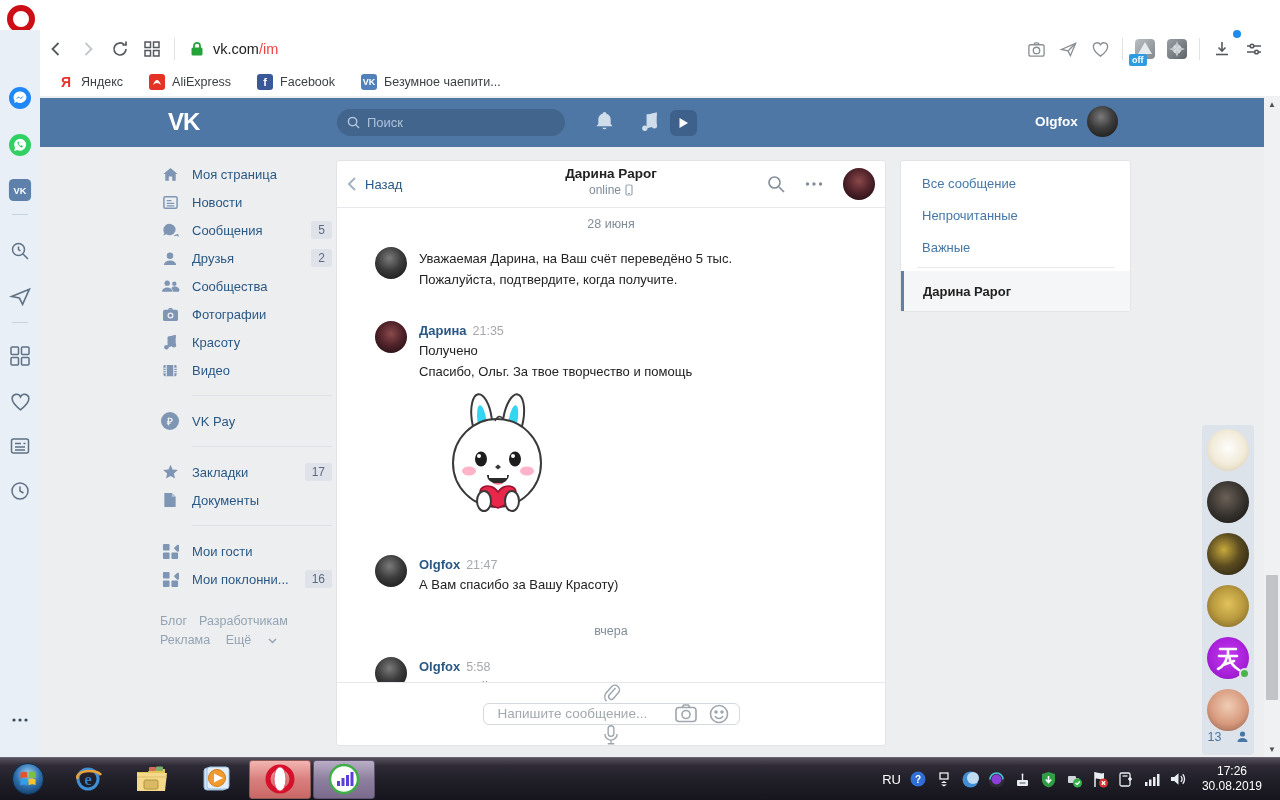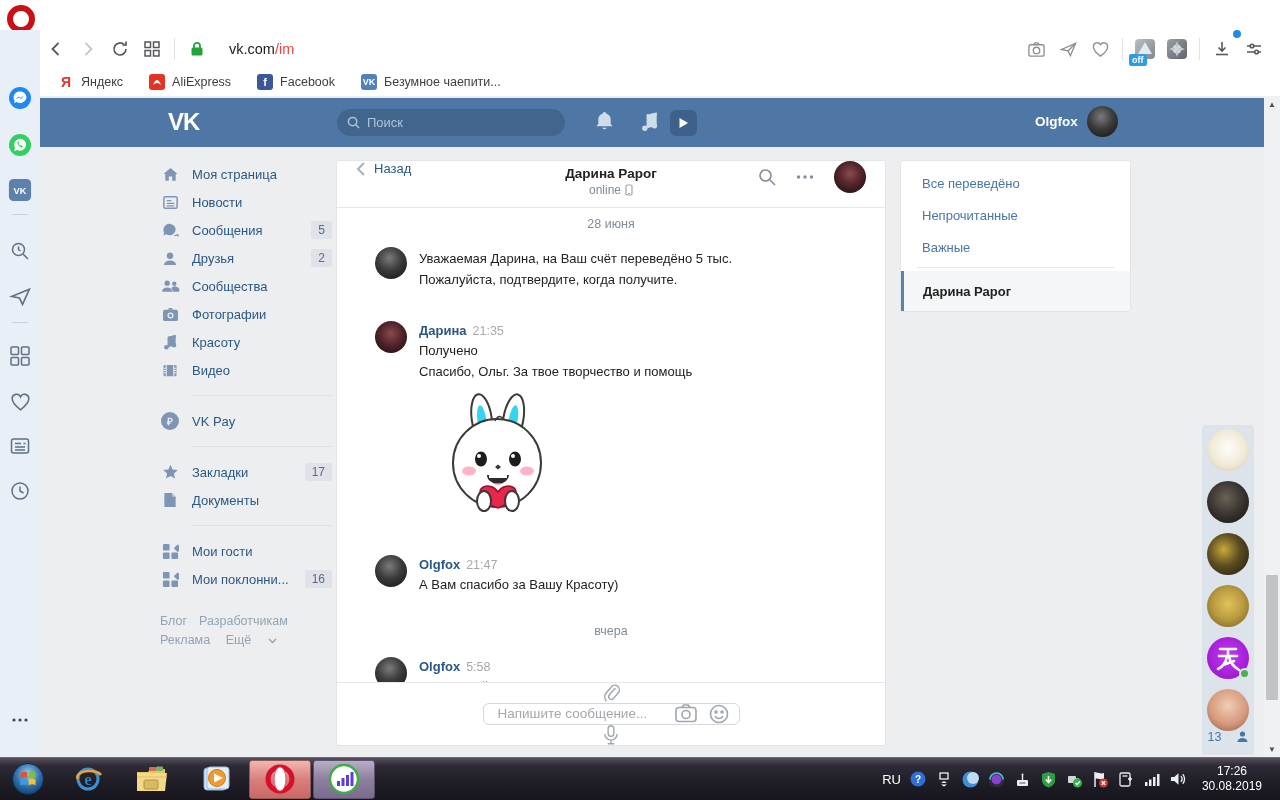--- a/index.html
+++ b/index.html
@@ -7,21 +7,21 @@
   .abs { position:absolute; }
   svg { display:block; }
 
   
   #browser-topstrip { left:0; top:0; width:1280px; height:30px; background:#fff; }
   #opera-menu { left:7px; top:5px; width:28px; height:28px; border-radius:50%; border:6px solid #cc0f16; background:#fff; }
   #toolbar { left:40px; top:30px; width:1240px; height:38px; background:#fff; display:flex; align-items:center; }
   .tb-ic { width:32px; height:32px; display:flex; align-items:center; justify-content:center; color:#55585c; }
   .tb-ic.dis { color:#c3c6ca; }
   .tb-sep { width:1px; height:22px; background:#e0e2e5; margin:0 6px; }
-  #urlbox { display:flex; align-items:center; margin-left:16px; font-size:14.5px; }
+  #urlbox { display:flex; align-items:center; margin-left:0; font-size:14.5px; }
   #url-host { color:#202124; }
   #url-path { color:#ef4444; }
   #toolbar-right { margin-left:auto; display:flex; align-items:center; padding-right:10px; }
   .ext-chip { width:20px; height:20px; border-radius:4px; position:relative; margin:0 6px; }
   .ext-badge { position:absolute; left:-6px; bottom:-7px; background:#2f9be0; color:#fff; font-size:9px; font-weight:bold; padding:1px 3px; border-radius:2px; }
   .blue-dot { position:absolute; right:-3px; top:-3px; width:8px; height:8px; border-radius:50%; background:#1f8ceb; }
 
   #bookmarks { left:40px; top:68px; width:1240px; height:28px; background:#fff; display:flex; align-items:center; padding-left:18px; font-size:12.5px; color:#3c4043; }
   .bm { display:flex; align-items:center; margin-right:26px; }
   .bm .bmi { width:16px; height:16px; margin-right:7px; border-radius:3px; display:flex; align-items:center; justify-content:center; color:#fff; font-weight:bold; font-size:11px; }
@@ -49,21 +49,21 @@
   .vm-row { display:flex; align-items:center; height:28px; cursor:pointer; }
   .vm-ic { width:20px; height:20px; color:#7e96b4; margin-right:12px; display:flex; align-items:center; justify-content:center; }
   .vm-label { color:#2a5885; font-size:13px; white-space:nowrap; }
   .vm-badge { margin-left:auto; background:#dfe3e9; color:#5d6b80; font-size:12px; border-radius:2px; padding:2px 7px; }
   .vm-div { height:1px; background:#dfe2e6; margin:11px 0 11px 32px; }
   #vk-menu-footer { left:160px; top:612px; width:180px; font-size:12.5px; color:#93a3b3; line-height:19px; }
   #vk-menu-footer span { margin-right:12px; cursor:pointer; display:inline-flex; align-items:center; }
 
   
   #chat-card { left:336px; top:160px; width:550px; height:586px; background:#fff; border:1px solid #e3e4e8; border-radius:3px; }
-  #chat-header { position:absolute; left:0; top:0; width:100%; height:47px; border-bottom:1px solid #e7e8ec; display:flex; align-items:flex-start; padding:0 19px; }
+  #chat-header { position:absolute; left:0; top:0; width:100%; height:47px; border-bottom:1px solid #e7e8ec; display:flex; align-items:center; padding:0 10px; }
   #chat-back { display:flex; align-items:center; color:#2a5885; font-size:13px; cursor:pointer; }
   #chat-back .chev { color:#a4b2c4; margin-right:8px; }
   #chat-title-wrap { position:absolute; left:0; right:0; top:5px; text-align:center; pointer-events:none; }
   #chat-title { font-size:13.5px; font-weight:bold; color:#222; }
   #chat-status { font-size:12px; color:#7f8b97; margin-top:2px; display:flex; justify-content:center; align-items:center; gap:4px; }
   #chat-header-right { margin-left:auto; display:flex; align-items:center; gap:20px; color:#828d99; }
   #chat-body { position:absolute; left:0; top:48px; width:100%; height:474px; overflow:hidden; }
   .date-div { position:absolute; width:100%; text-align:center; color:#818c99; font-size:12.5px; }
   .msg { position:absolute; left:38px; right:20px; }
   .msg .mav { position:absolute; left:0; top:0; width:32px; height:32px; }
@@ -592,21 +592,21 @@
         </svg>
     </div>
     <svg class="gray-ic" width="18" height="25" viewBox="0 0 18 25" fill="none" stroke="#9fa6ad" stroke-width="1.7">
         <rect x="5.5" y="1" width="7" height="13" rx="3.5"></rect>
         <path d="M1.5 11 a7.5 7.5 0 0 0 15 0 M9 18.5 V23 M5 23 H13"></path>
       </svg>
   </div>
 </div>
 
 <div class="abs" id="msgs-panel">
-  <span class="mp-link" style="top:15px;">Все переведёно</span>
+  <span class="mp-link" style="top:15px;">Все сообщение</span>
   <span class="mp-link" style="top:47px;">Непрочитанные</span>
   <span class="mp-link" style="top:79px;">Важные</span>
   <div id="mp-div"></div>
   <div id="mp-selected">Дарина Рарог</div>
 </div>
 
 <div class="abs" id="friends-strip">
   <span class="fav" style="top:4px; background:radial-gradient(circle at 50% 45%, #fdfdfb 0%, #f1ead8 55%, #cfc4a8 100%);"></span>
   <span class="fav" style="top:56px; background:radial-gradient(circle at 45% 40%, #6b6257 0%, #34302c 55%, #131110 100%);"></span>
   <span class="fav" style="top:108px; background:radial-gradient(circle at 40% 40%, #c8a93c 0%, #5c4d20 45%, #1c1810 100%);"></span>

